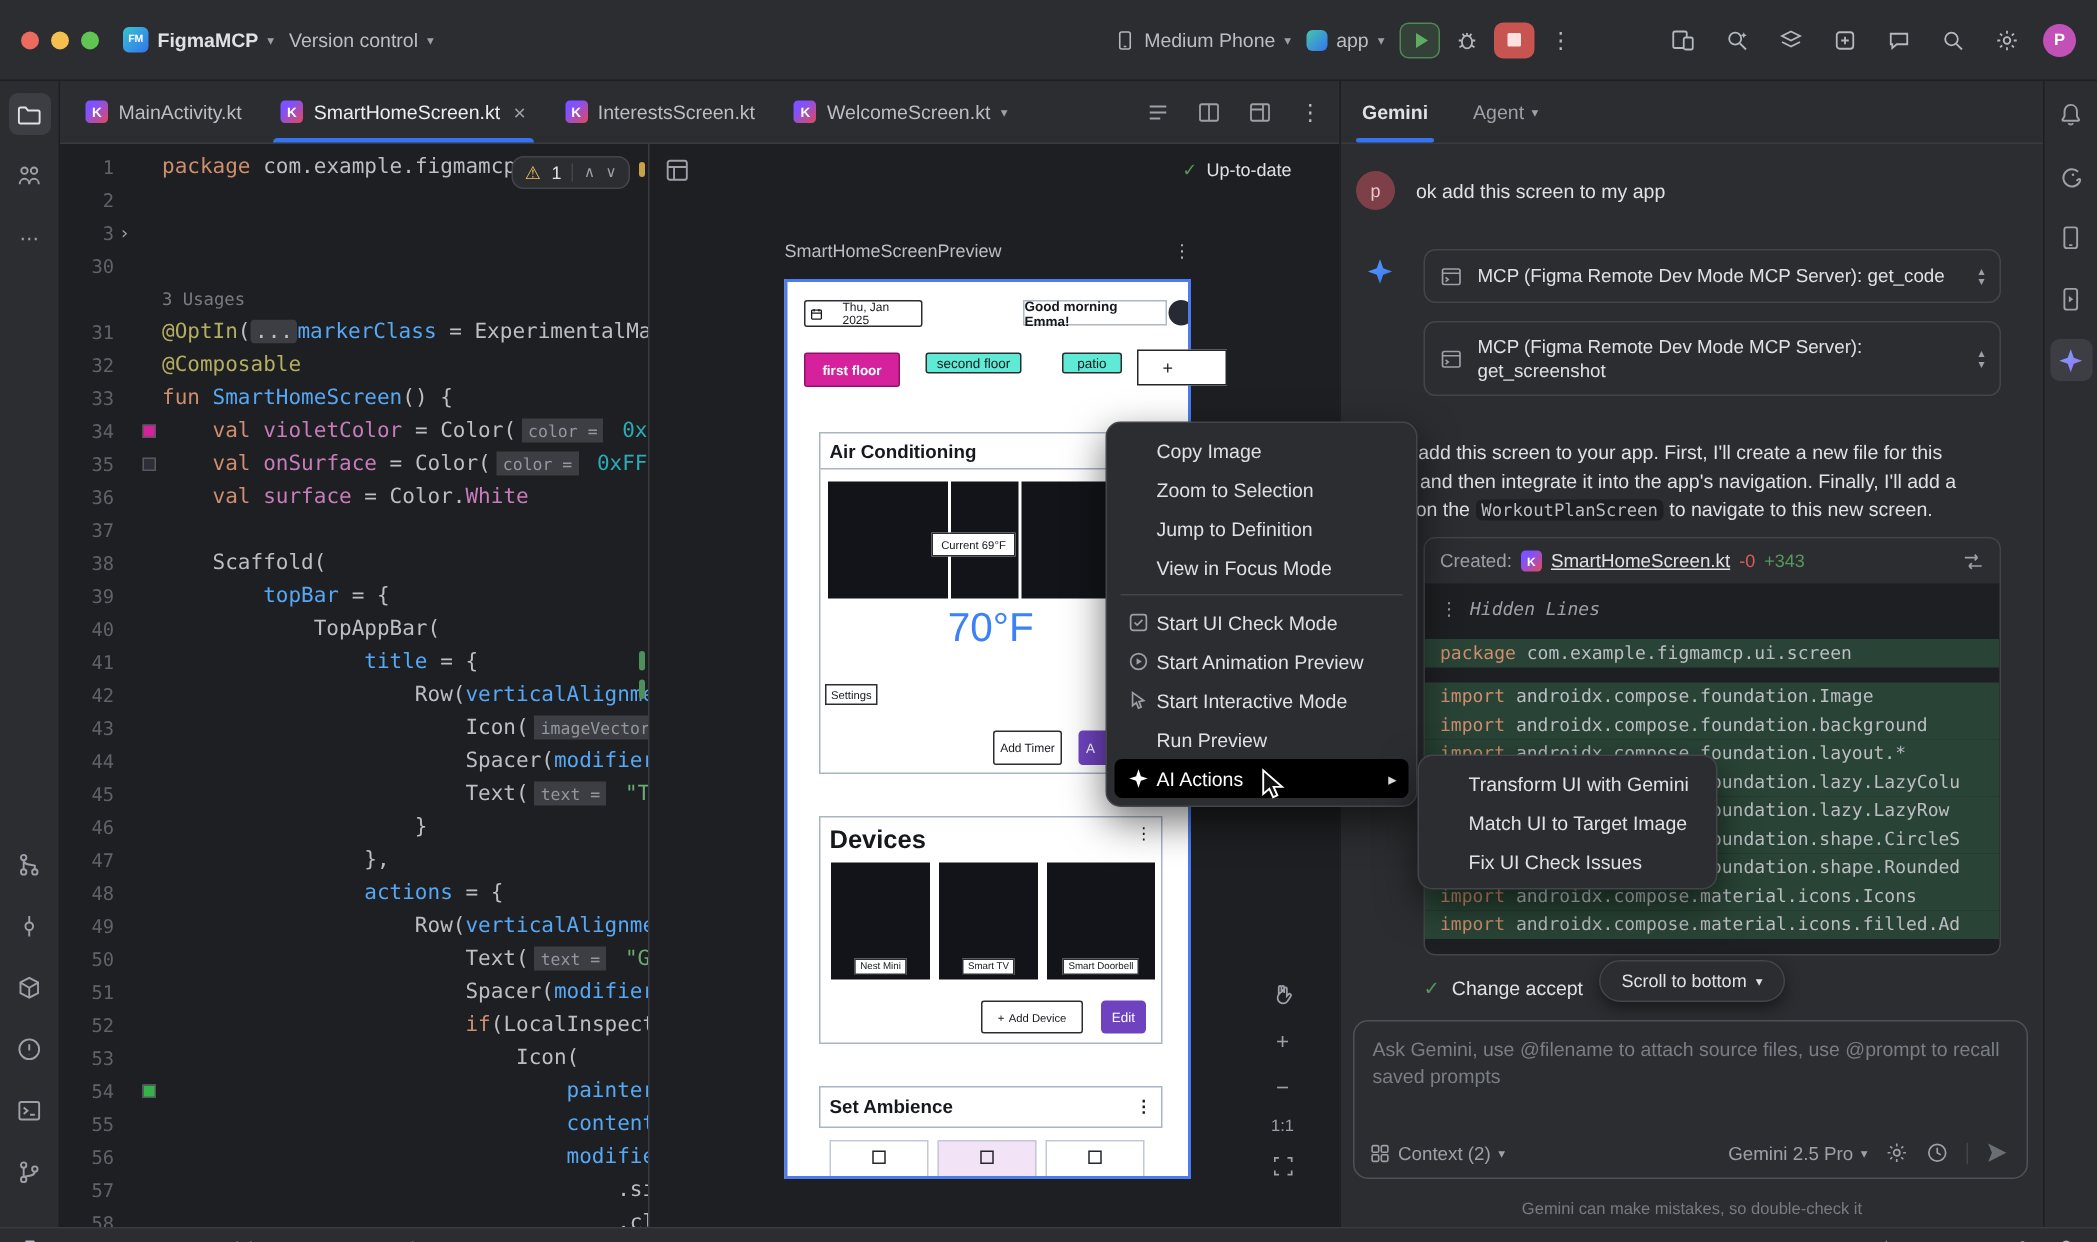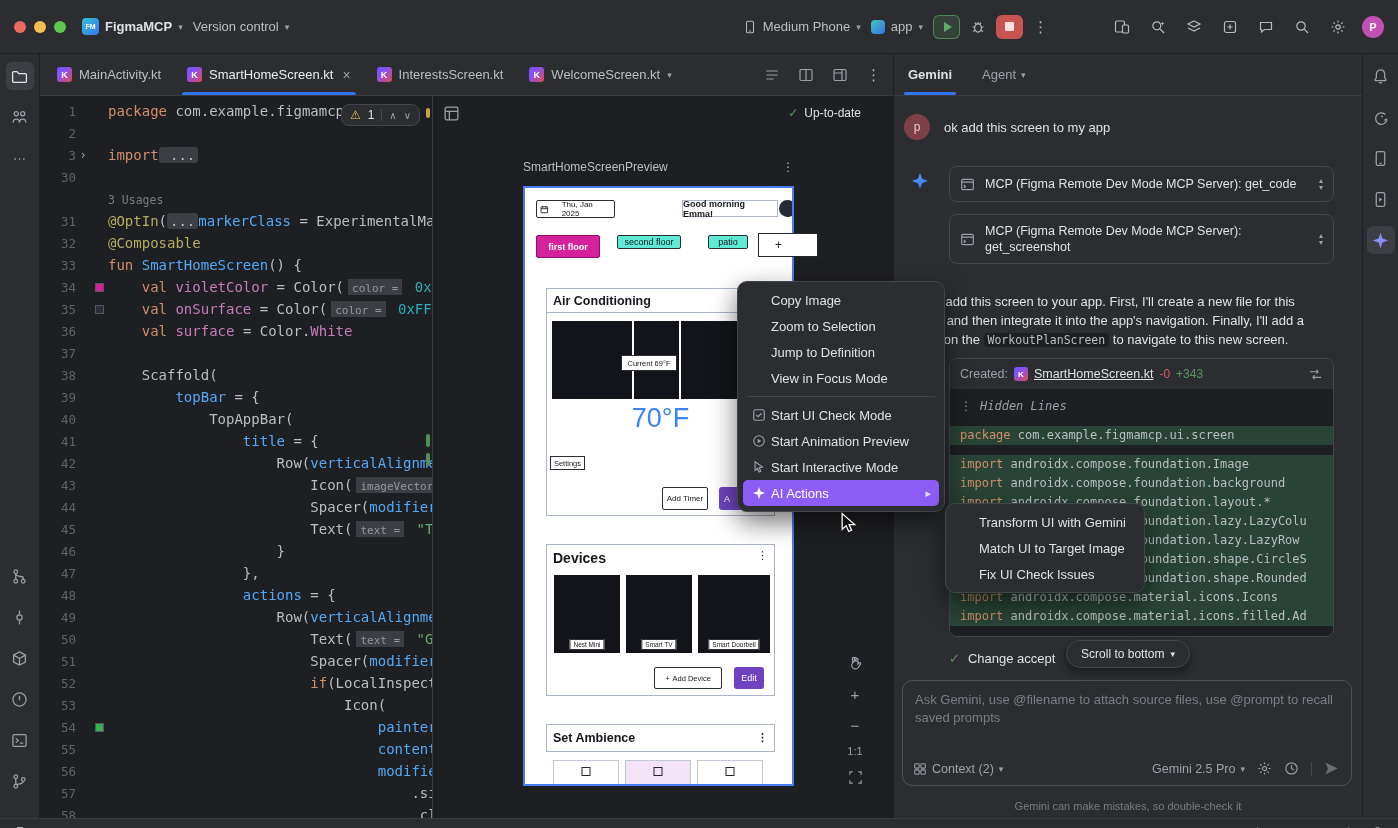--- a/index.html
+++ b/index.html
@@ -87,21 +87,21 @@
 .ac-ic{position:absolute;right:5px;top:3px;width:18px;height:17px;border-radius:3px;background:#6F43BF}
 .ac-ic::after{content:"";position:absolute;left:5px;top:5px;width:7px;height:7px;border-radius:50%;background:#fff}
 .act{position:absolute;top:32px;height:78px;background:#121419}
 .act1{left:5px;width:80px}.act2{left:87px;width:45px}.act3{left:134px;width:91px}
 .cur-label{position:absolute;left:74px;top:66px;width:56px;height:16px;background:#fff;border:1px solid #2A2E33;font-size:7.5px;display:flex;align-items:center;justify-content:center;z-index:2}
 .temp{position:absolute;left:0;width:100%;top:114px;text-align:center;font-size:27px;font-weight:400;color:#3b82f6}
 .settings-chip{position:absolute;left:3px;top:167px;width:35px;height:14px;border:1px solid #2A2E33;font-size:7.5px;display:flex;align-items:center;justify-content:center}
 .addtimer{position:absolute;left:115px;top:198px;width:46px;height:23px;border:1px solid #2A2E33;border-radius:2px;font-size:8px;display:flex;align-items:center;justify-content:center;background:#fff}
 .acauto{position:absolute;left:172px;top:198px;width:34px;height:23px;background:#6F43BF;border-radius:3px;color:#fff;font-size:9px;display:flex;align-items:center;padding-left:5px}
 .sec-dev{top:356px;height:152px}
-.sec-title{position:absolute;left:6px;top:5px;font-size:14px;font-weight:600}
+.sec-title{position:absolute;left:6px;top:5px;font-size:17px;font-weight:600}
 .sec-dots{position:absolute;right:6px;top:4px;font-size:11px;color:#16181C}
 .devt{position:absolute;top:30px;height:78px;background:#121419}
 .devt1{left:7px;width:66px}.devt2{left:79px;width:66px}.devt3{left:151px;width:72px}
 .dev-label{position:absolute;left:50%;transform:translateX(-50%);bottom:3px;background:#fff;border:1px solid #2A2E33;font-size:6.5px;padding:1px 3px;white-space:nowrap;color:#16181C}
 .adddev{position:absolute;left:107px;top:122px;width:68px;height:22px;border:1px solid #2A2E33;border-radius:2px;font-size:7.5px;display:flex;align-items:center;justify-content:center;gap:3px;background:#fff}
 .editbtn{position:absolute;left:187px;top:122px;width:30px;height:22px;background:#6F43BF;border-radius:3px;color:#fff;font-size:9px;display:flex;align-items:center;justify-content:center}
 .amb-head{position:absolute;left:21px;top:536px;width:229px;height:28px;border:1px solid #A9B4C6;display:flex;align-items:center;padding:0 6px;font-size:12.5px;font-weight:600;background:#fff}
 .amb-head .sec-dots{top:6px}
 .ambt{position:absolute;top:572px;width:66px;height:40px;border:1px solid #C2C9D6;background:#fff}
 .ambt1{left:28px}.ambt2{left:100px;background:#F3E3F6}.ambt3{left:172px}
@@ -151,21 +151,21 @@
 .g-right{margin-left:auto;display:flex;align-items:center;gap:12px}
 .vdiv{width:1px;height:14px;background:#43454A}
 .g-footer{position:absolute;left:0;right:0;top:746px;text-align:center;font-size:11px;color:#787B80}
 
 .ctxmenu{position:absolute;left:737px;top:281px;width:208px;background:#2B2D30;border:1px solid #43454A;border-radius:10px;padding:5px;box-shadow:0 10px 26px rgba(0,0,0,.55);z-index:200;font-size:13px;color:#DFE1E5}
 .ctxsub{position:absolute;left:945px;top:503px;width:200px;background:#2B2D30;border:1px solid #43454A;border-radius:10px;padding:5px;box-shadow:0 10px 26px rgba(0,0,0,.55);z-index:210;font-size:13px;color:#DFE1E5}
 .menu-item{height:26px;display:flex;align-items:center;padding:0 8px 0 4px;border-radius:5px}
 .mi-icon{width:24px;flex:none;display:flex;align-items:center;justify-content:center;color:#9DA0A8}
 .mi-label{flex:1;white-space:nowrap}
 .mi-arrow{color:#DFE1E5;font-size:11px}
-.menu-item.hl{background:#8b5cf6;color:#fff}
+.menu-item.hl{background:#000000;color:#fff}
 .menu-item.hl .mi-icon{color:#fff}
 .menu-sep{height:1px;background:#43454A;margin:5px 4px}
 .cursor{position:absolute;left:840px;top:512px;z-index:300}
 
 .statusbar{height:28px;display:flex;align-items:center;background:#2B2D30;border-top:1px solid #393B40;padding:0 14px;font-size:11.5px;color:#9DA0A8;gap:8px}
 .sb-right{margin-left:auto;display:flex;gap:16px;align-items:center}
 </style>
 </head>
 <body>
 
@@ -363,21 +363,21 @@
               </svg>
             </span>
           <span class="dots">⋮</span>
         </div>
       </div>
       <div class="center-body">
         <div class="editor">
           <div>
               <div class="ed-row"><span class="ln">1</span><span class="fold"></span><span class="sw"></span><span class="cl"><span class="tk-k">package</span><span class="tk-w"> com.example.figmamcp.u</span></span></div>
               <div class="ed-row"><span class="ln">2</span><span class="fold"></span><span class="sw"></span><span class="cl"></span></div>
-              <div class="ed-row"><span class="ln">3</span><span class="fold">›</span><span class="sw"></span><span class="cl"><span class="tk-k">import</span><span class="tk-d"> ...</span></span></div>
+              <div class="ed-row"><span class="ln">3</span><span class="fold">›</span><span class="sw"></span></div>
               <div class="ed-row"><span class="ln">30</span><span class="fold"></span><span class="sw"></span><span class="cl"></span></div>
               <div class="ed-row"><span class="ln"></span><span class="fold"></span><span class="sw"></span><span class="cl"><span class="tk-u">3 Usages</span></span></div>
               <div class="ed-row"><span class="ln">31</span><span class="fold"></span><span class="sw"></span><span class="cl"><span class="tk-a">@OptIn</span><span class="tk-w">(</span><span class="tk-d">...</span><span class="tk-m">markerClass</span><span class="tk-w"> = ExperimentalMateria</span></span></div>
               <div class="ed-row"><span class="ln">32</span><span class="fold"></span><span class="sw"></span><span class="cl"><span class="tk-a">@Composable</span></span></div>
               <div class="ed-row"><span class="ln">33</span><span class="fold"></span><span class="sw"></span><span class="cl"><span class="tk-k">fun</span><span class="tk-f"> SmartHomeScreen</span><span class="tk-w">() {</span></span></div>
               <div class="ed-row"><span class="ln">34</span><span class="fold"></span><span class="sw"><i style="background: rgb(214, 33, 156);"></i></span><span class="cl"><span class="tk-w">    </span><span class="tk-k">val</span><span class="tk-p"> violetColor</span><span class="tk-w"> = Color(</span><span class="tk-h">color =</span><span class="tk-n"> 0xFFEB</span></span></div>
               <div class="ed-row"><span class="ln">35</span><span class="fold"></span><span class="sw"><i style="background: rgb(46, 46, 56);"></i></span><span class="cl"><span class="tk-w">    </span><span class="tk-k">val</span><span class="tk-p"> onSurface</span><span class="tk-w"> = Color(</span><span class="tk-h">color =</span><span class="tk-n"> 0xFF2E2</span></span></div>
               <div class="ed-row"><span class="ln">36</span><span class="fold"></span><span class="sw"></span><span class="cl"><span class="tk-w">    </span><span class="tk-k">val</span><span class="tk-p"> surface</span><span class="tk-w"> = Color.</span><span class="tk-p">White</span></span></div>
               <div class="ed-row"><span class="ln">37</span><span class="fold"></span><span class="sw"></span><span class="cl"></span></div>
               <div class="ed-row"><span class="ln">38</span><span class="fold"></span><span class="sw"></span><span class="cl"><span class="tk-w">    Scaffold(</span></span></div>
@@ -741,20 +741,24 @@
         <span class="mi-label">Start Animation Preview</span>
       </div>
       <div class="menu-item">
         <span class="mi-icon">
           <svg width="14" height="14" viewBox="0 0 16 16" fill="none" stroke="currentColor" stroke-width="1.3">
             <path d="M3.5 2l8.5 6-3.6.8L10 13l-2 .8-1.6-4.2L3.5 12z"></path>
           </svg>
         </span>
         <span class="mi-label">Start Interactive Mode</span>
       </div>
+      <div class="menu-item">
+        <span class="mi-icon"></span>
+        <span class="mi-label">Run Preview</span>
+      </div>
       <div class="menu-item hl">
         <span class="mi-icon">
           <svg width="14" height="14" viewBox="0 0 16 16">
             <path d="M8 1l1.8 5.2L15 8l-5.2 1.8L8 15l-1.8-5.2L1 8l5.2-1.8z" fill="currentColor"></path>
           </svg>
         </span>
         <span class="mi-label">AI Actions</span>
         <span class="mi-arrow">▸</span>
       </div>
     </div>

